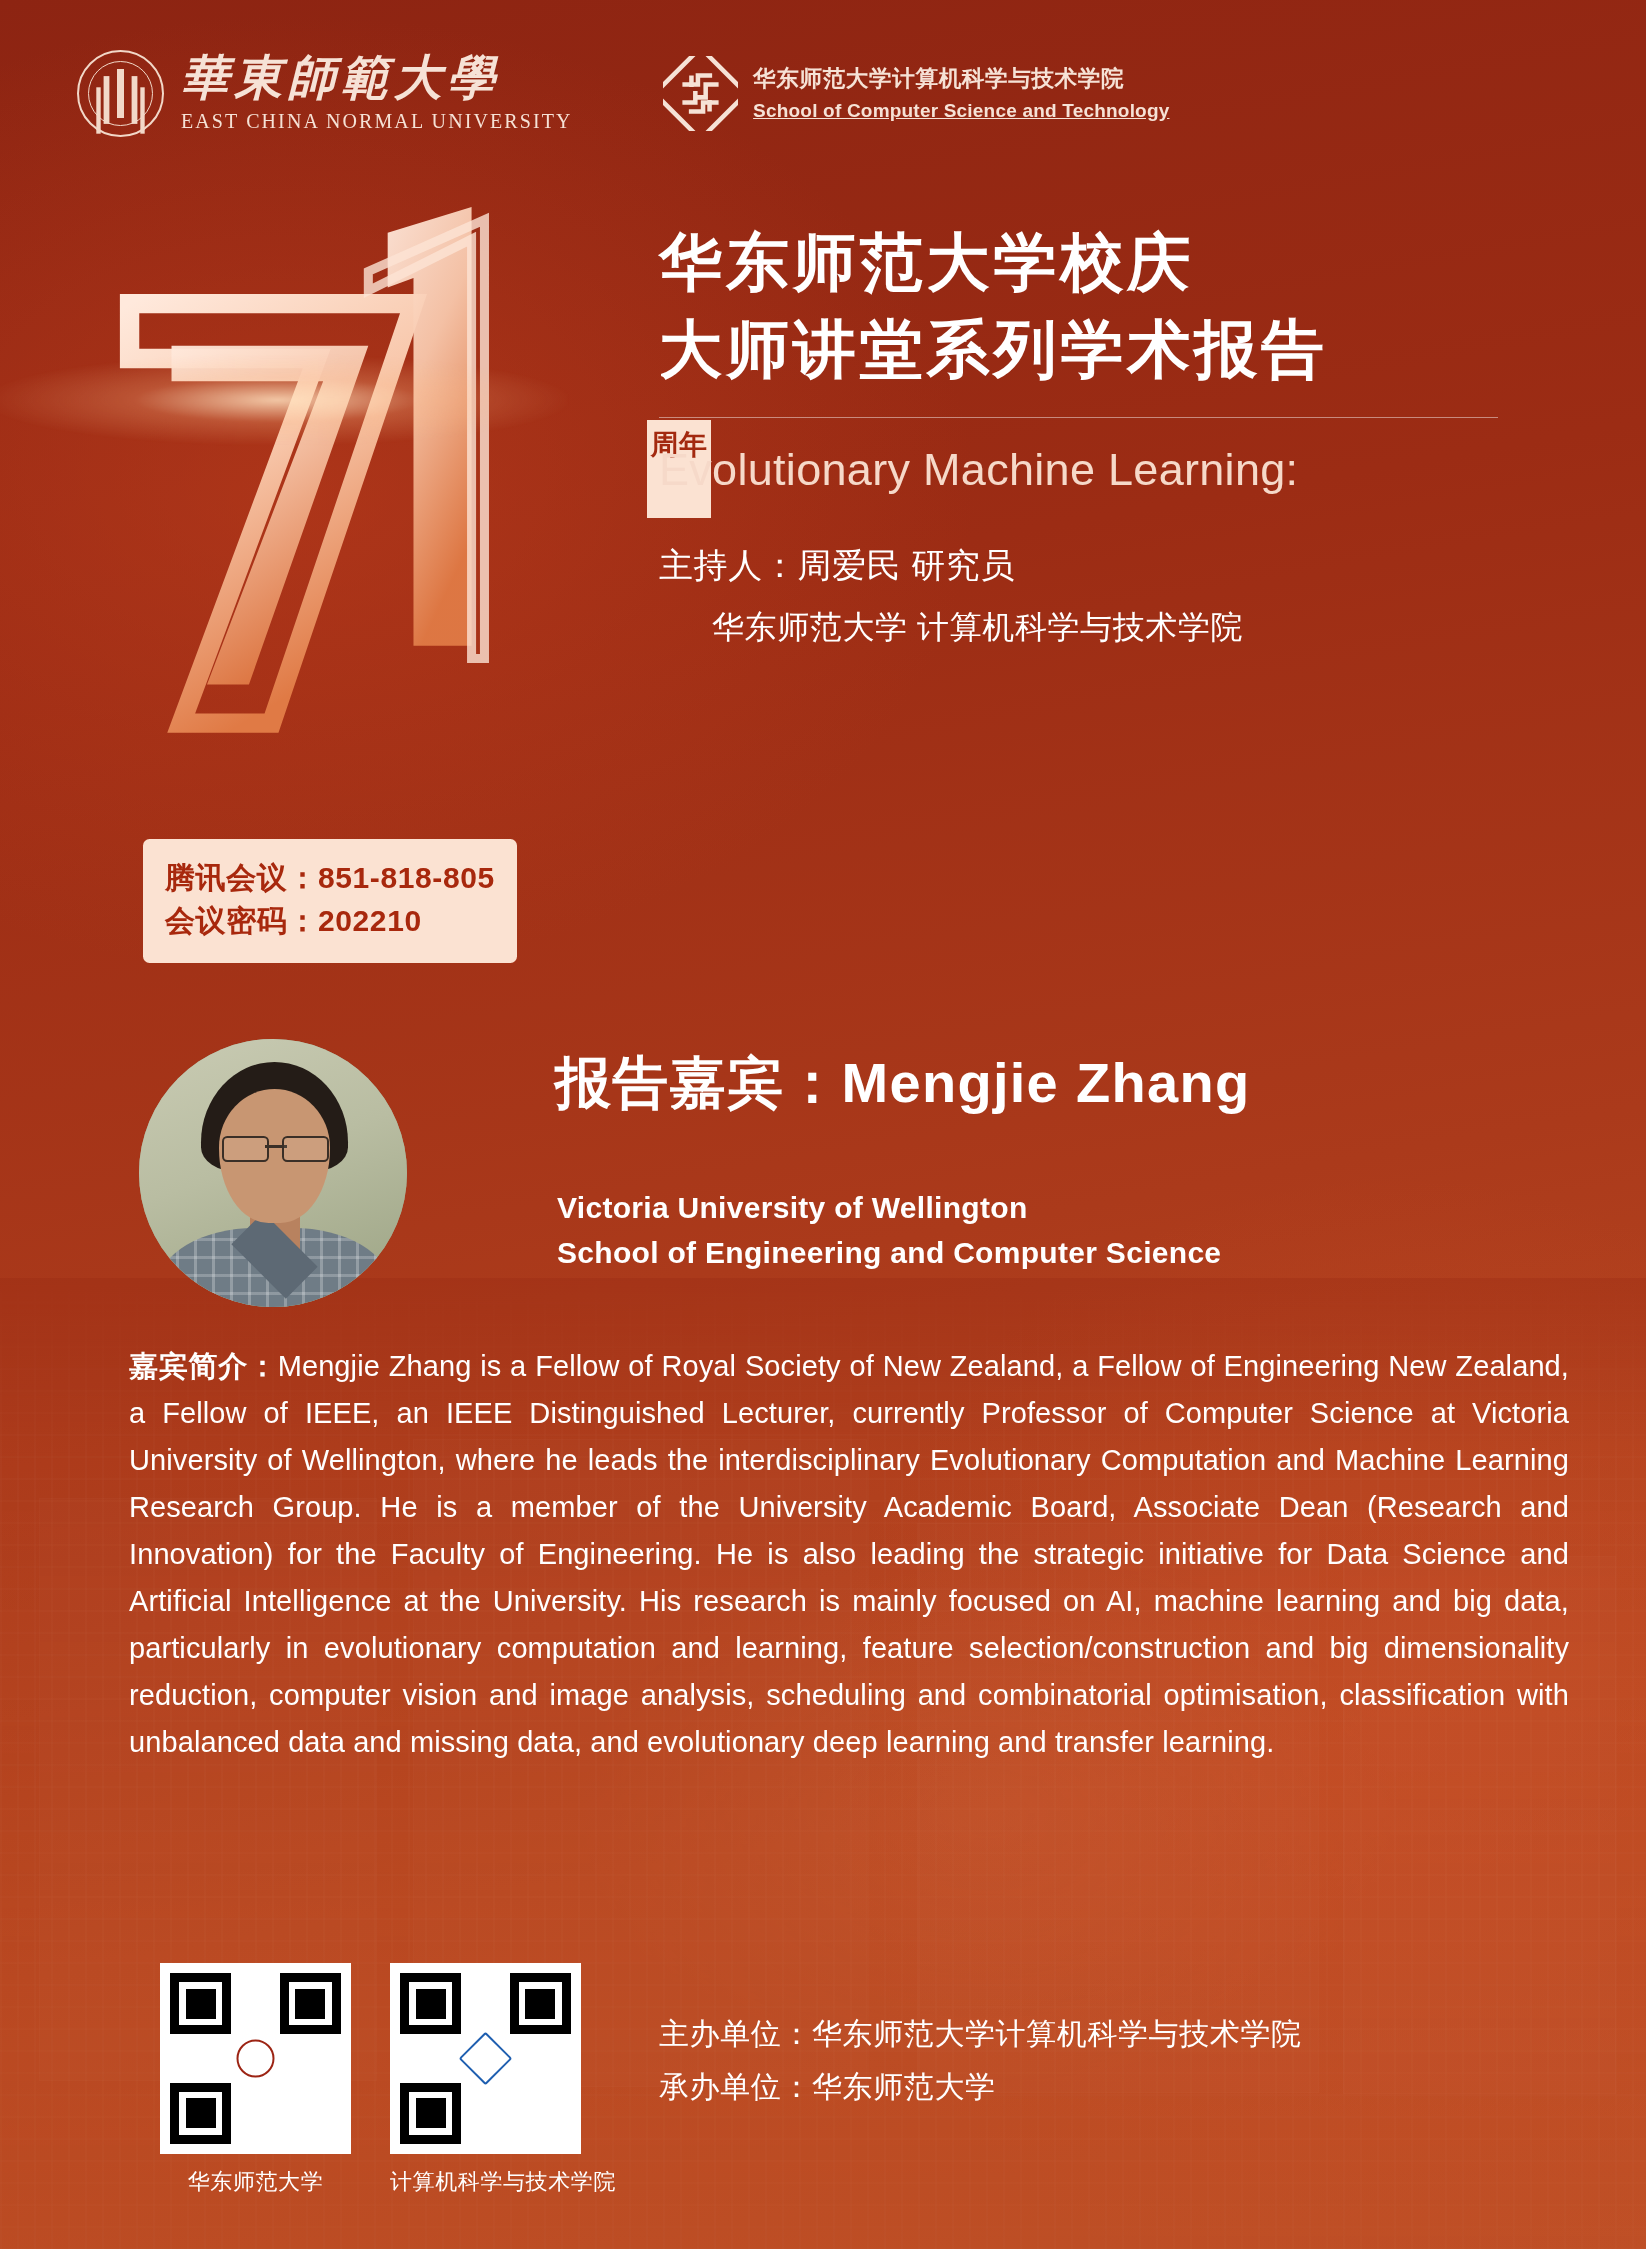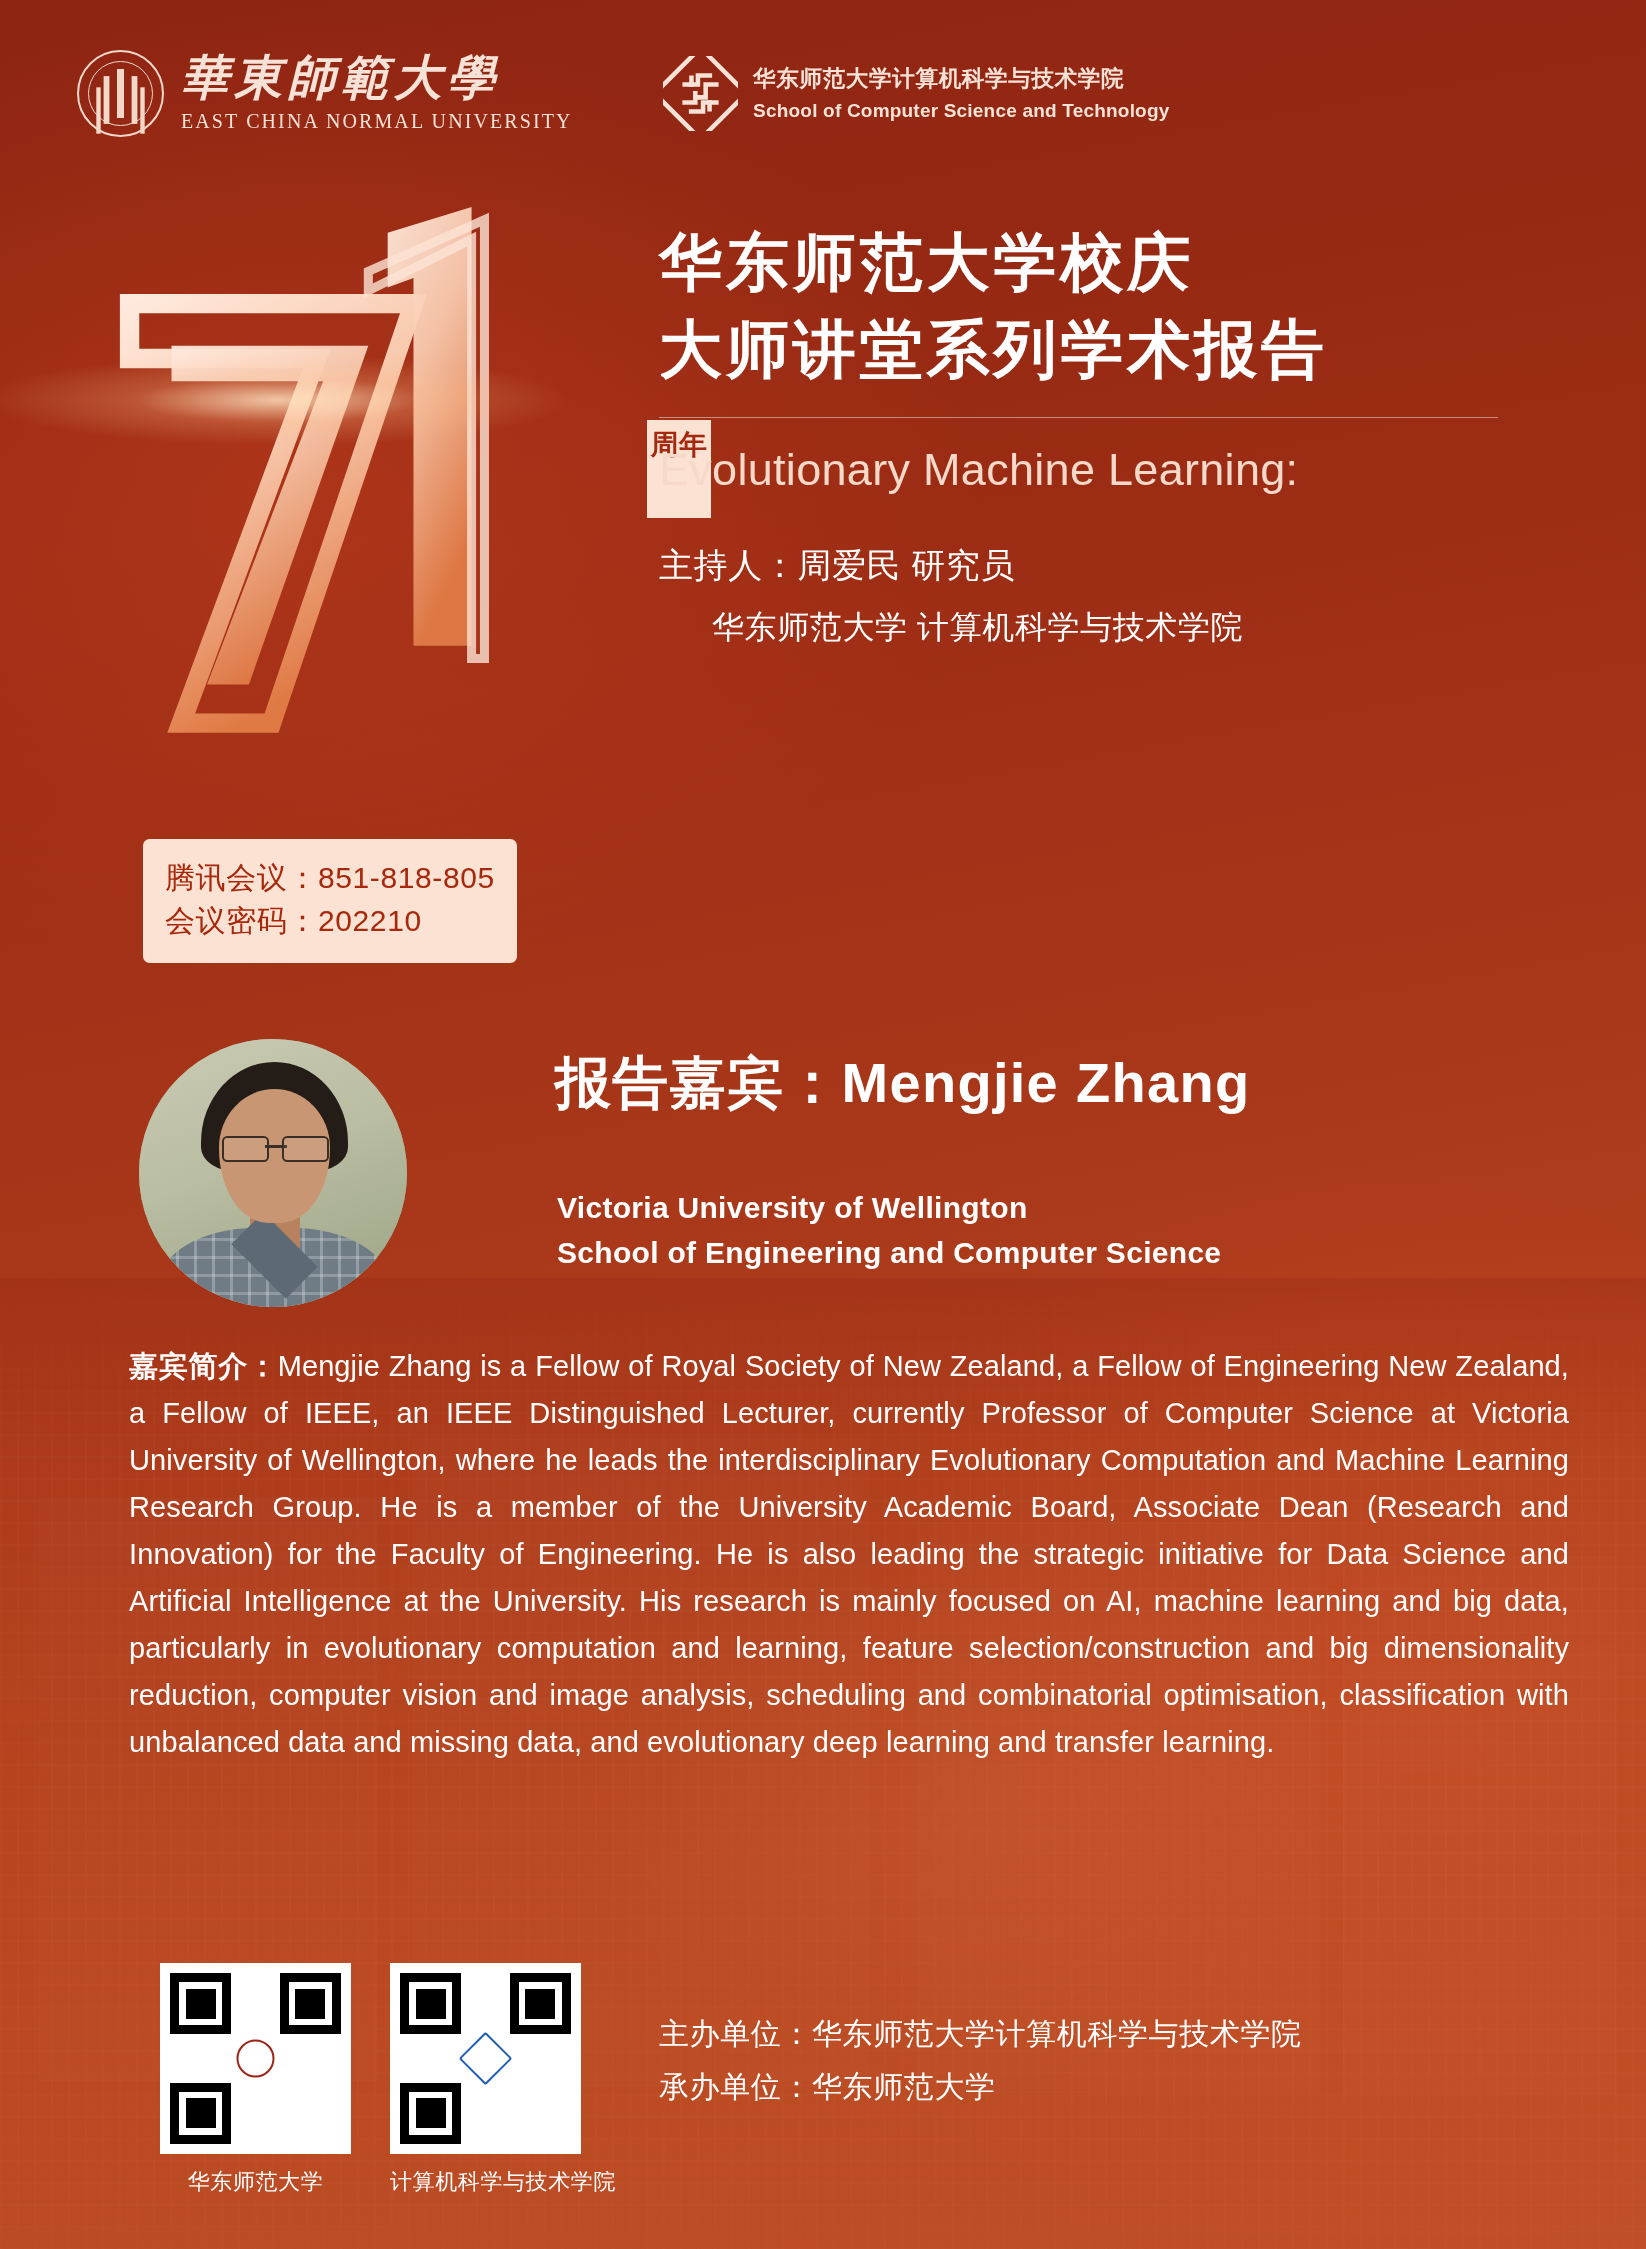--- a/index.html
+++ b/index.html
@@ -117,20 +117,21 @@
     font-size: 22.6px;
     font-weight: 700;
     letter-spacing: 0.6px;
     line-height: 1.25;
   }
   .scs-en {
     font-size: 19px;
     font-weight: 700;
     letter-spacing: 0.2px;
     margin-top: 6px;
+    text-decoration: underline;
   }
 
   
   .anniv {
     position: absolute;
     left: 110px;
     top: 194px;
     width: 536px;
     height: 613px;
   }
@@ -212,20 +213,21 @@
   .meeting-box {
     position: absolute;
     left: 143px;
     top: 839px;
     width: 374px;
     background: #fbe2d2;
     border-radius: 6.5px;
     padding: 18px 22px 20.7px 22px;
     box-sizing: border-box;
     color: #a8280d;
+    font-weight: bold;
   }
   .meeting-line {
     font-size: 30px;
     line-height: 1.42;
     letter-spacing: 0.6px;
   }
 
   
   .photo {
     position: absolute;

